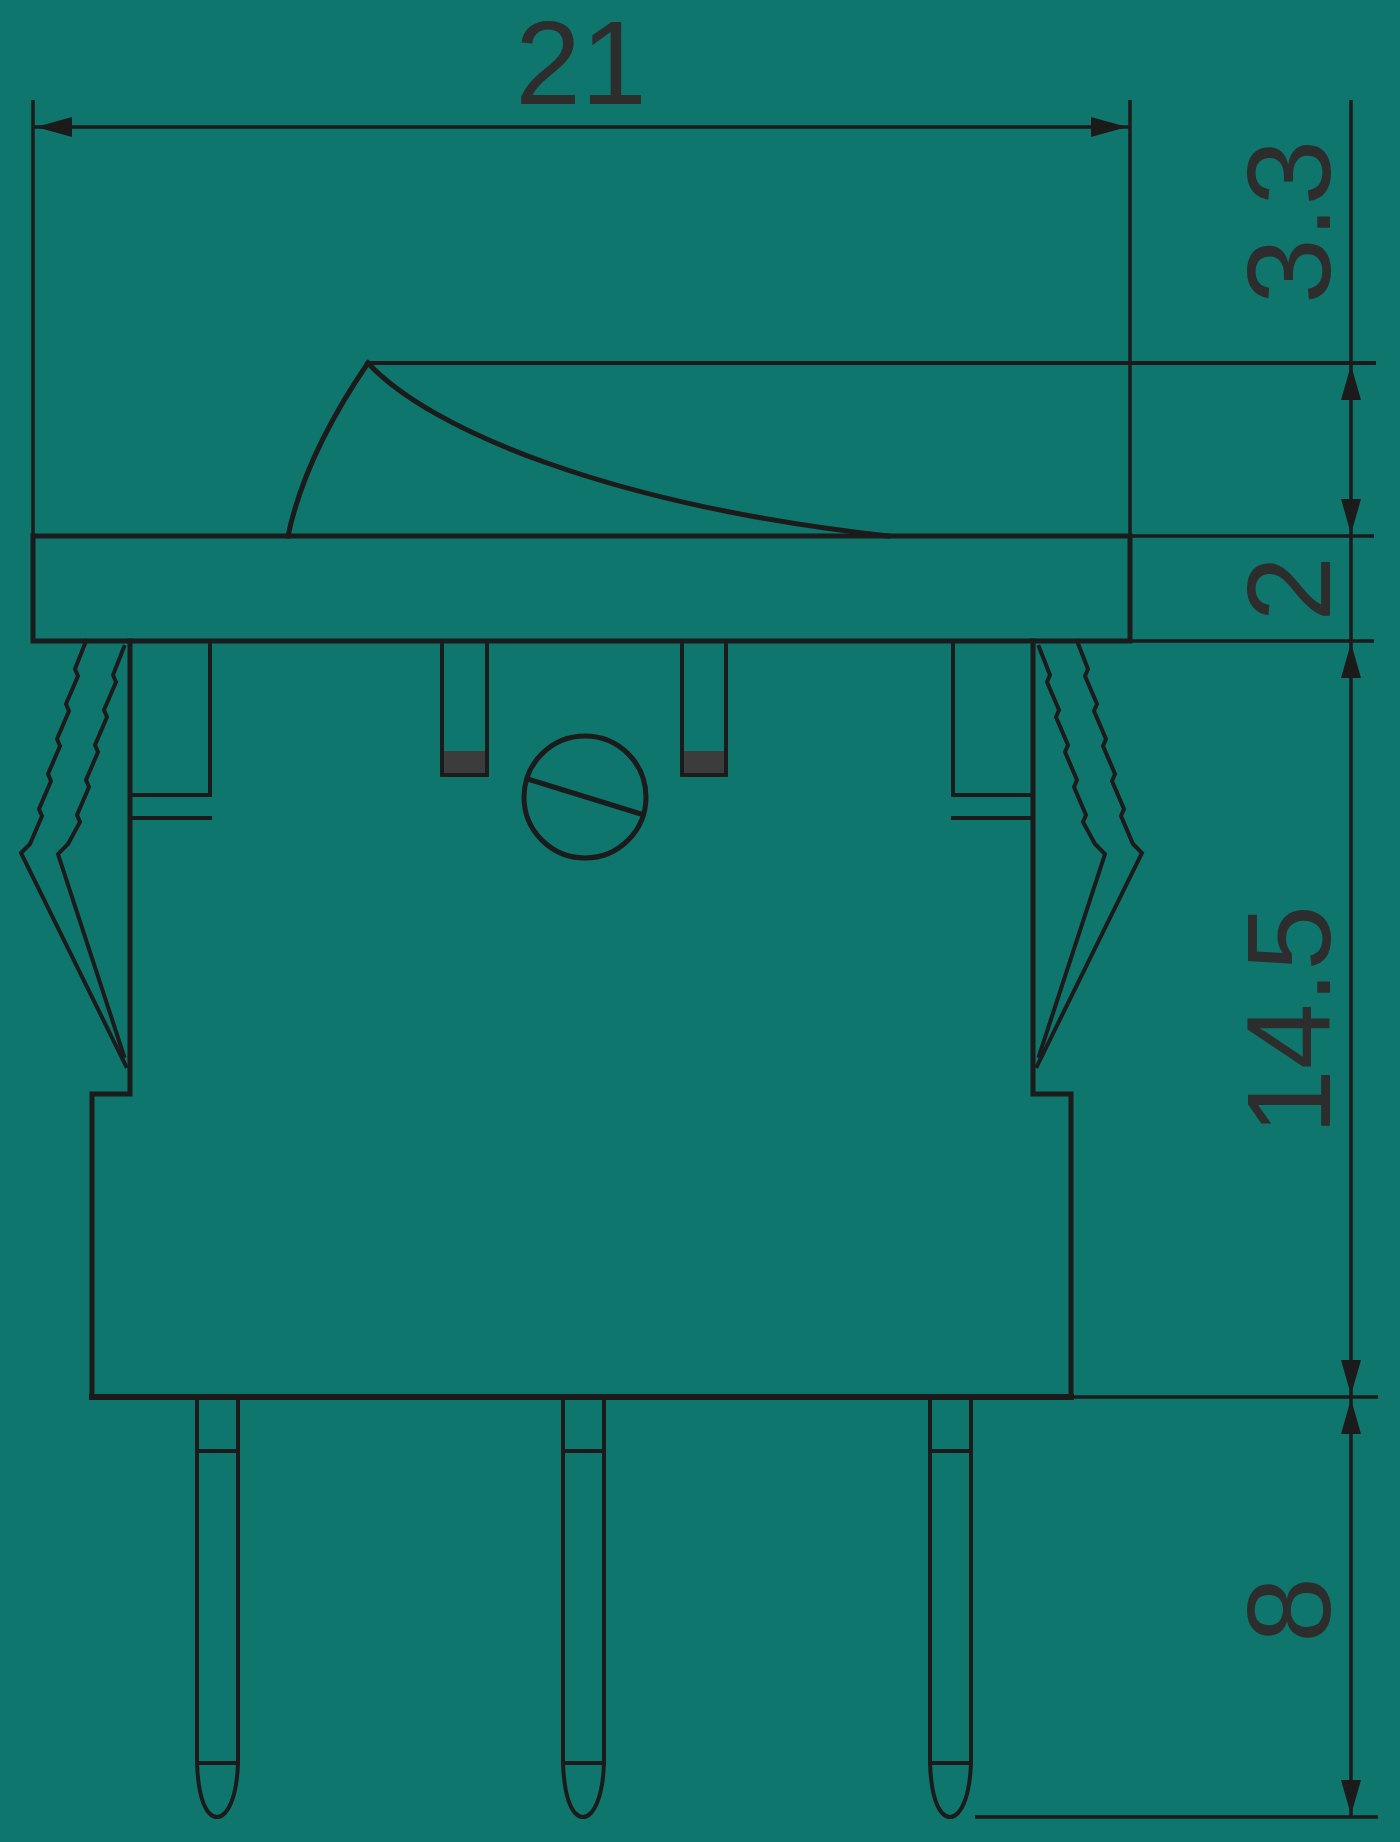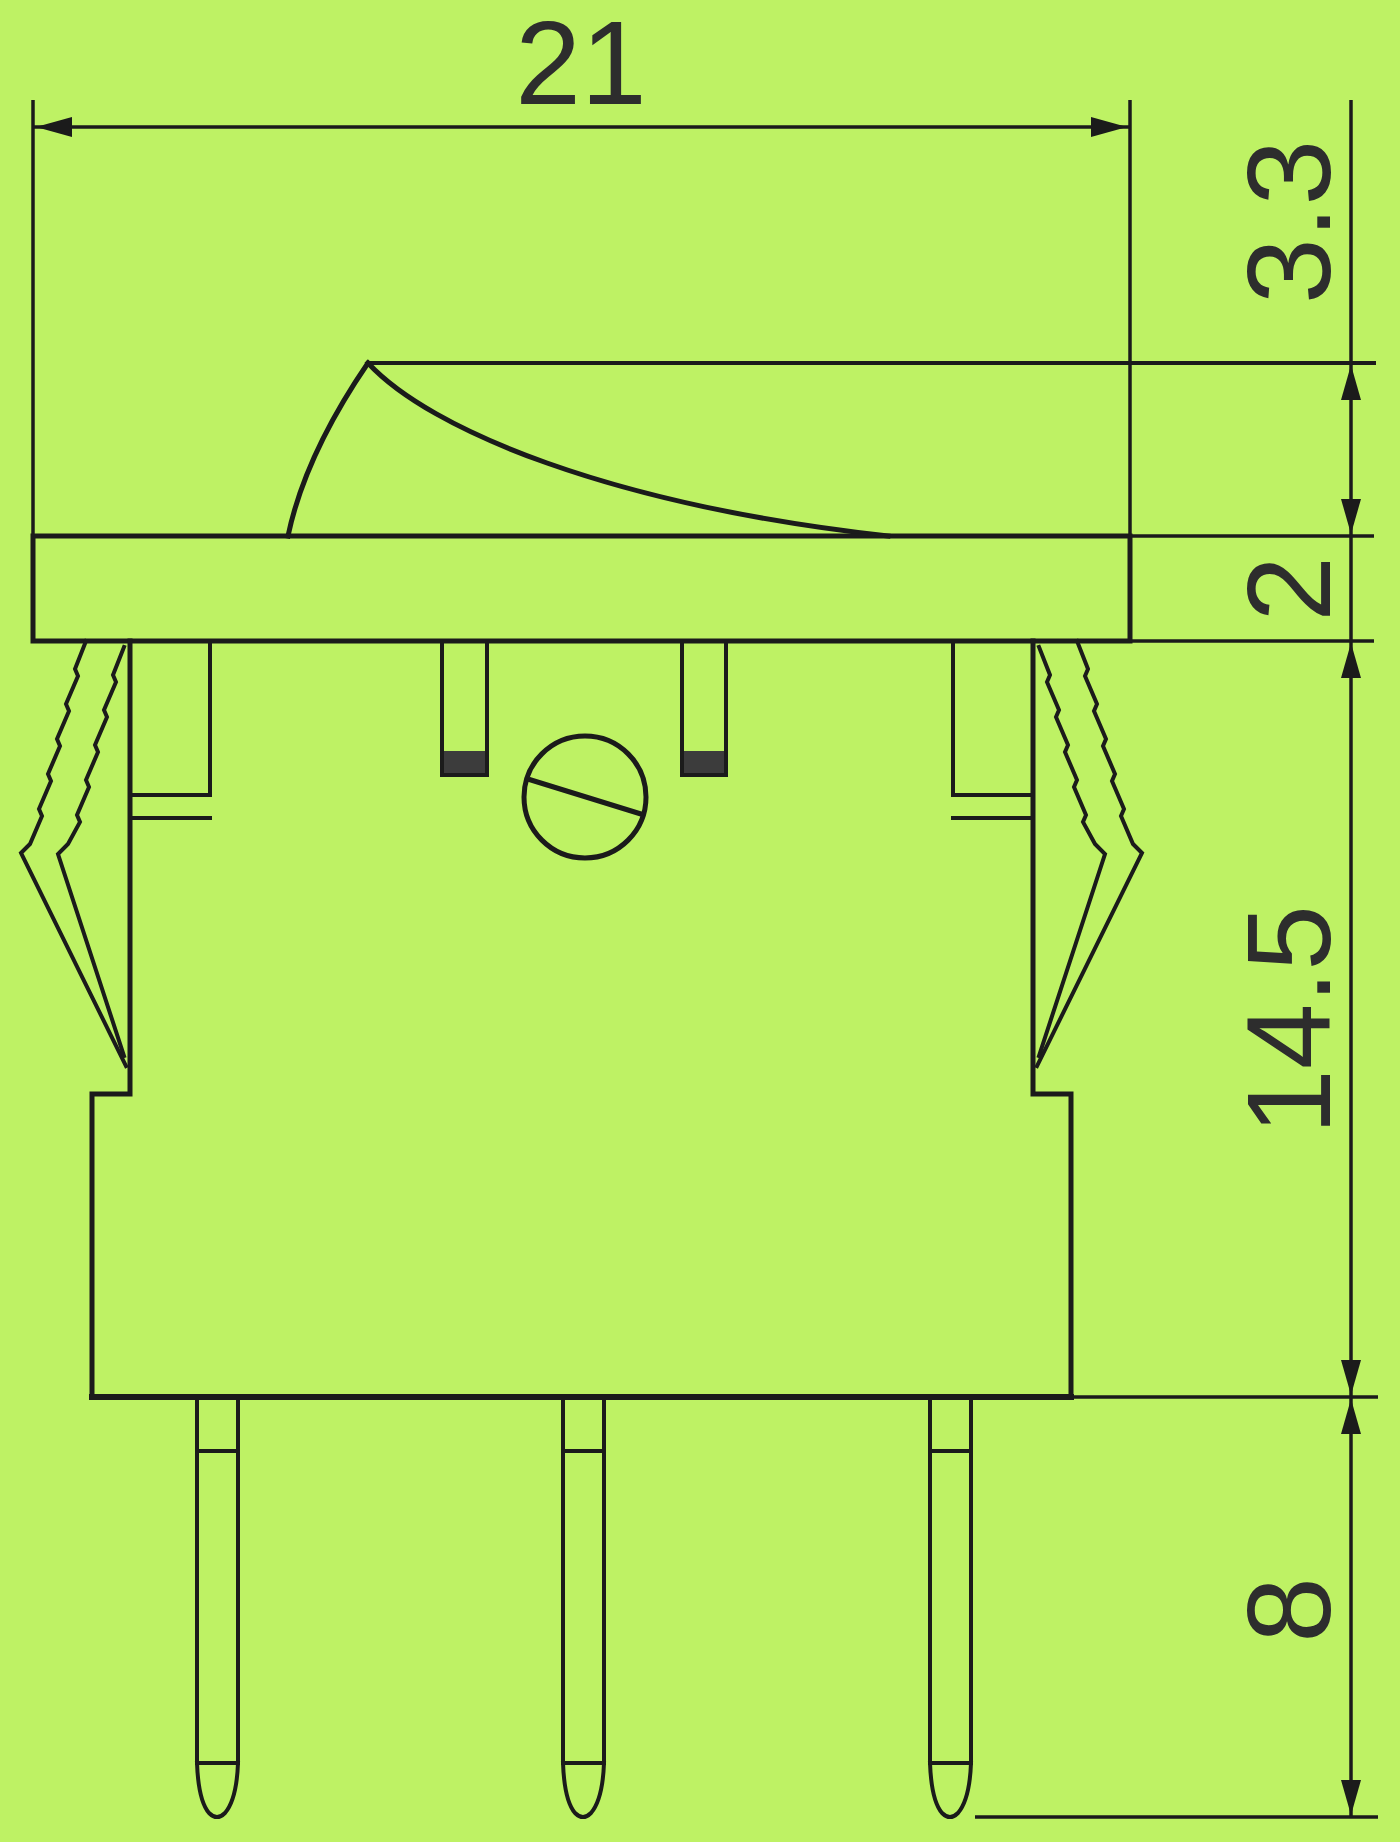--- a/index.html
+++ b/index.html
@@ -1,16 +1,16 @@
 <!DOCTYPE html>
 <html><head>
 <meta charset="utf-8">
 <style>
   html,body{margin:0;padding:0;background:#ffffff;}
-  .canvas{position:relative;width:1400px;height:1842px;background:#bef264;overflow:hidden;}
+  .canvas{position:relative;width:1400px;height:1842px;background:#0f766e;overflow:hidden;}
   svg{display:block;width:1400px;height:1842px;}
   text{font-family:"Liberation Sans","DejaVu Sans",sans-serif;font-size:118px;}
 </style>
 </head>
 <body>
 
 <div class="canvas">
 <svg viewBox="0 0 1400 1842" xmlns="http://www.w3.org/2000/svg">
 
   <g fill="none" stroke-width="5" stroke-linecap="square" stroke-linejoin="miter" stroke="#1b1b1b">

